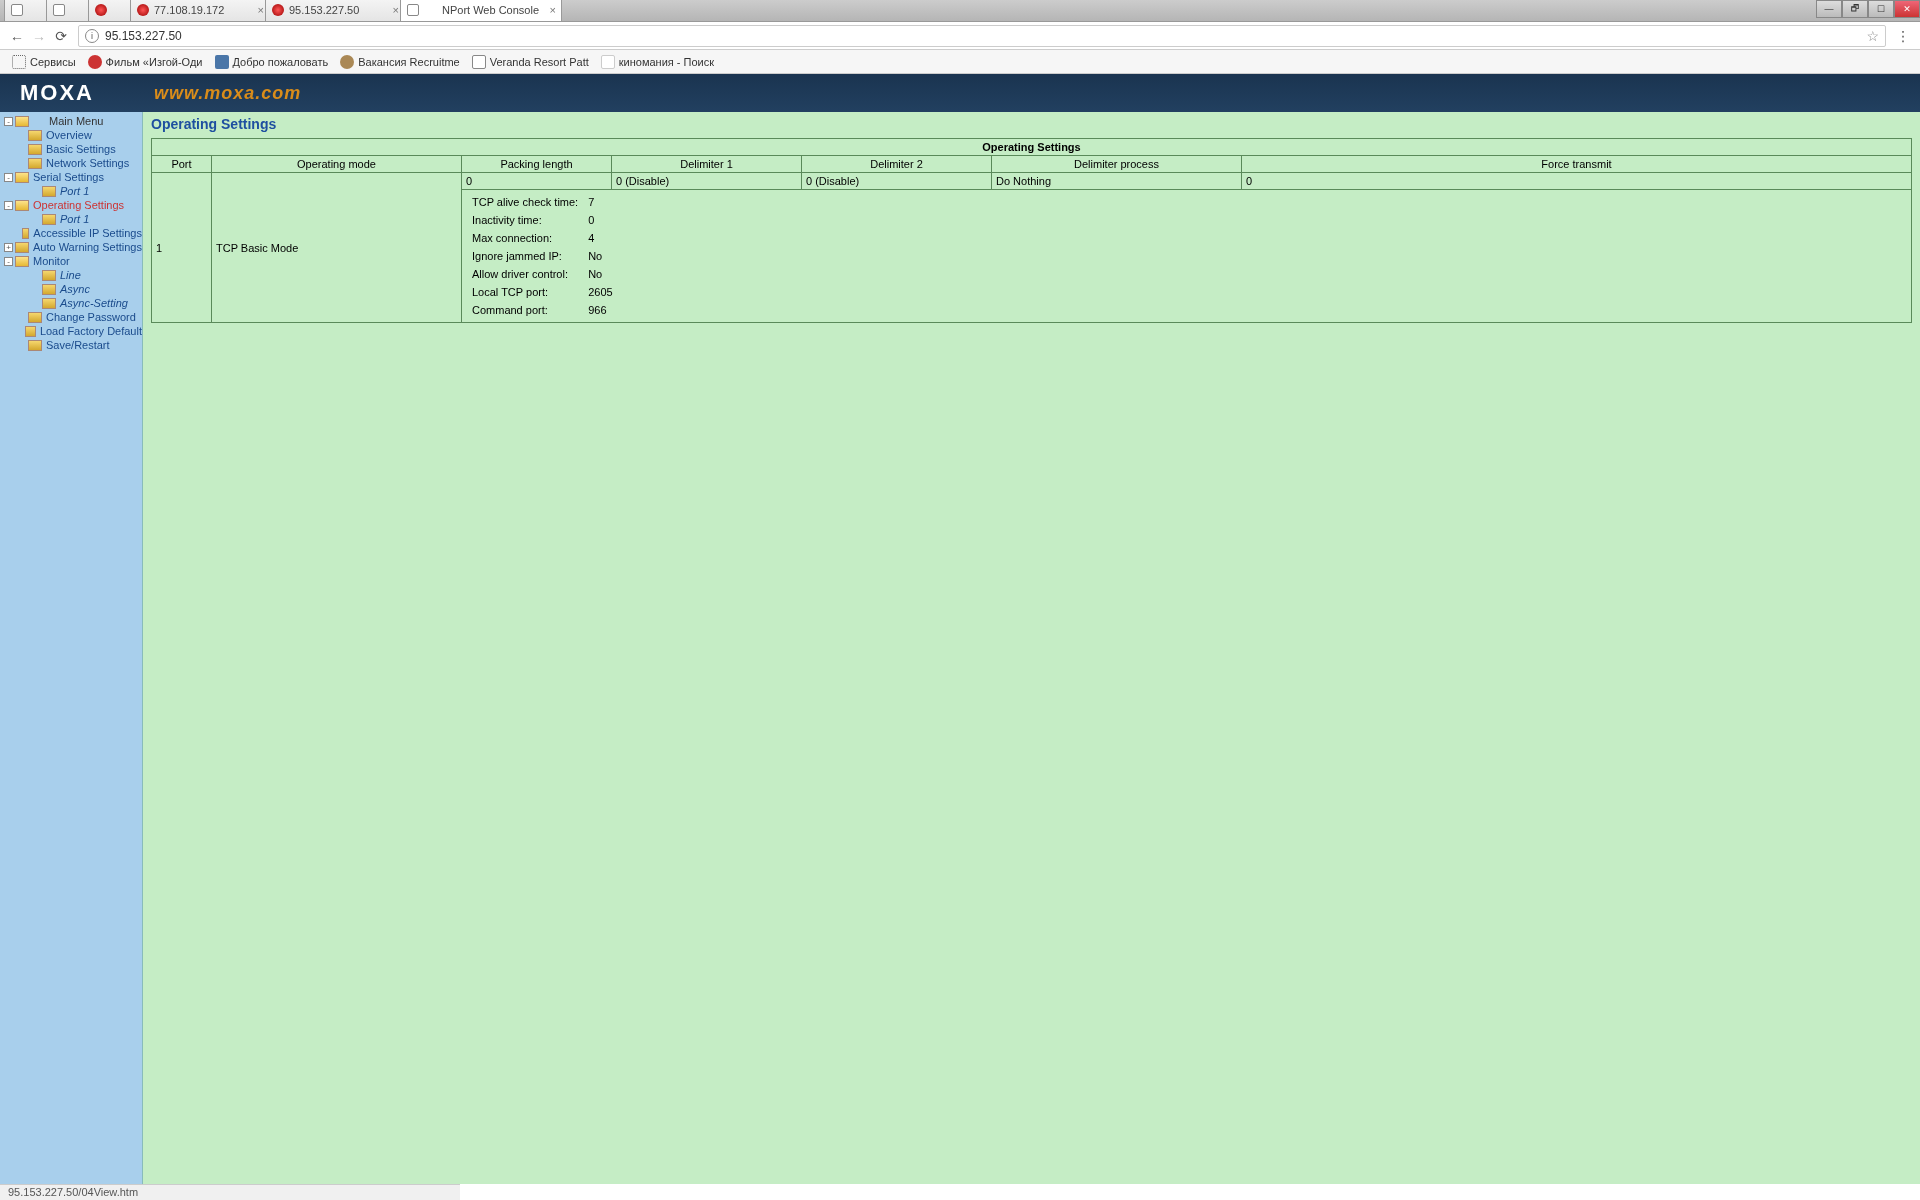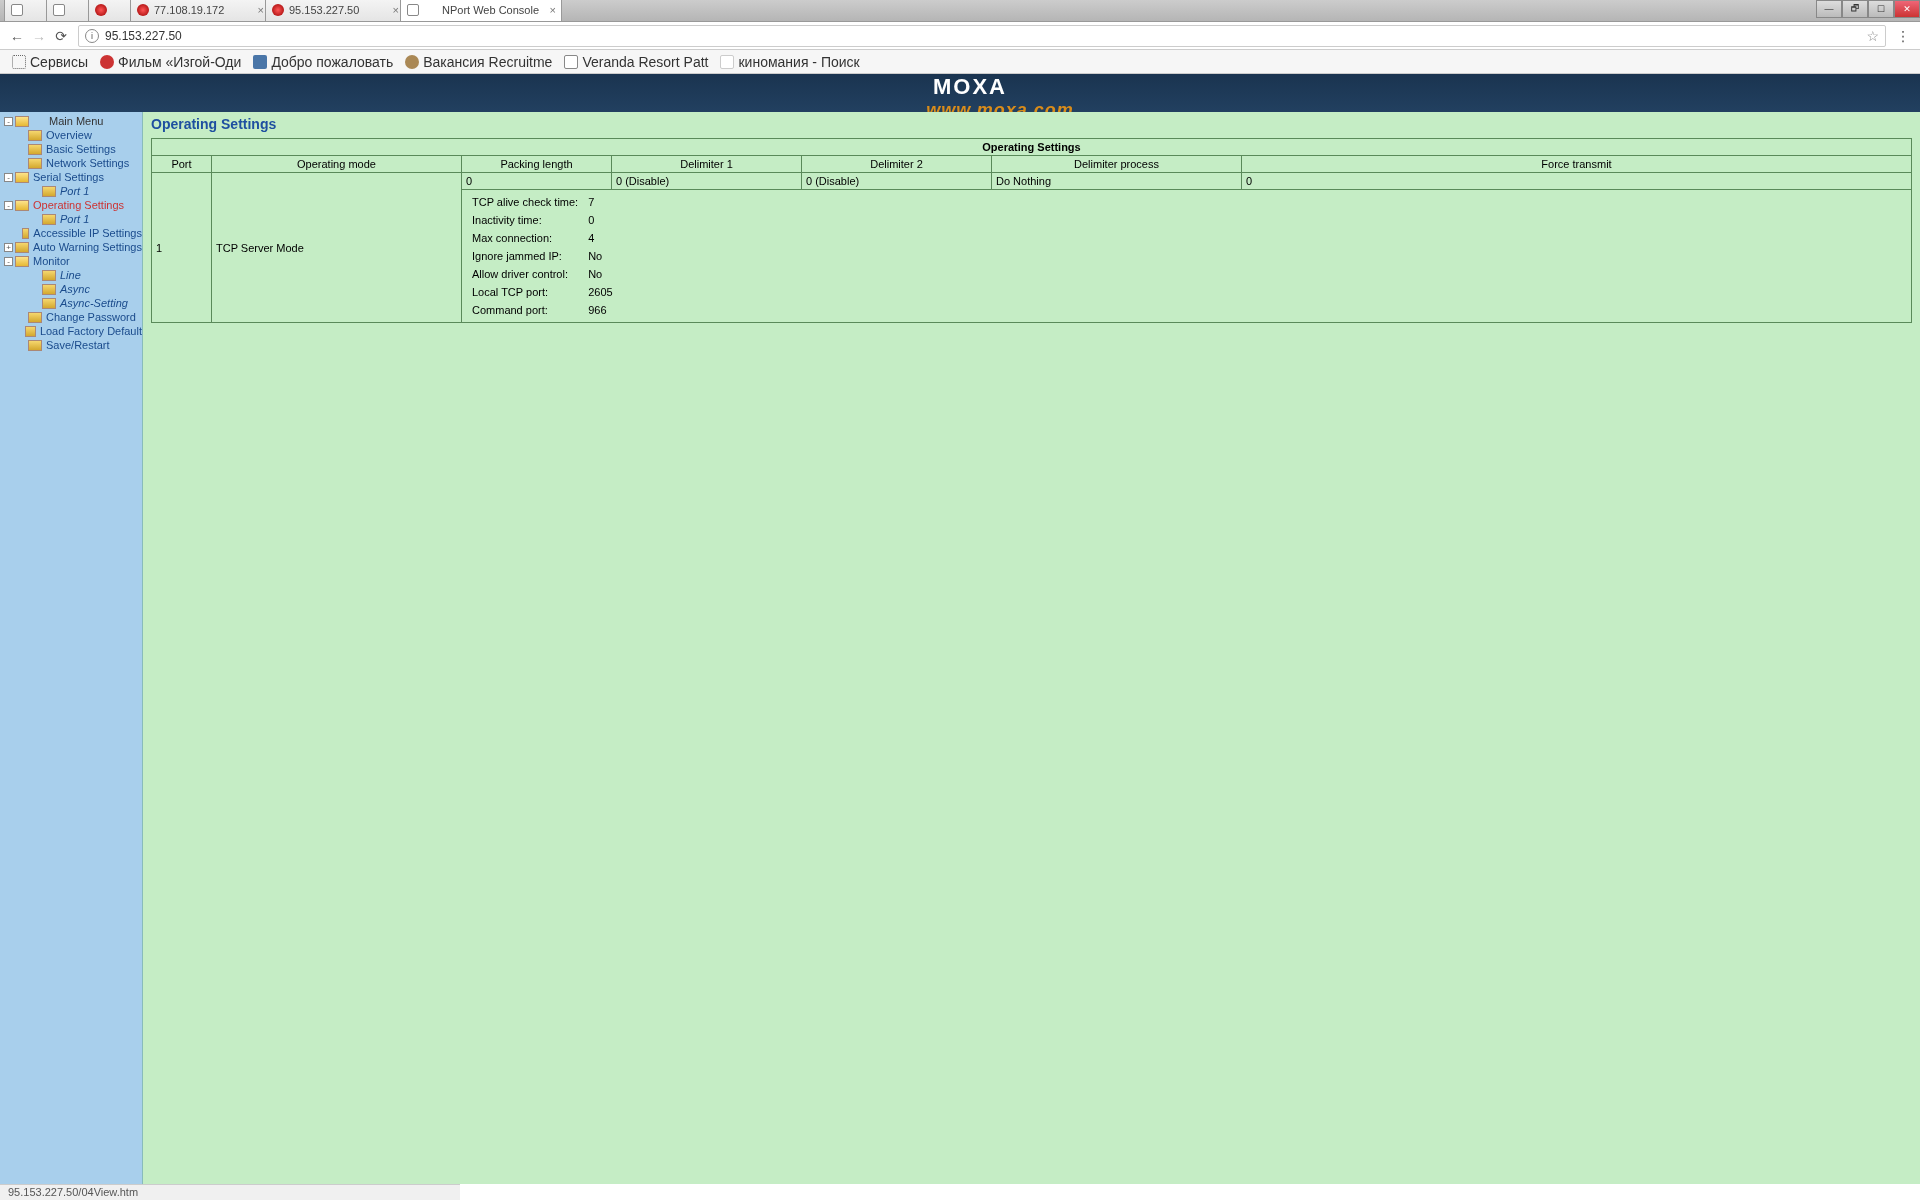--- a/index.html
+++ b/index.html
@@ -25,34 +25,34 @@
 .nav-btn { width: 22px; height: 22px; display: flex; align-items: center; justify-content: center; color: #555; cursor: pointer; font-size: 14px; }
 .nav-btn.disabled { color: #bbb; }
 .addr-box { flex: 1; height: 22px; border: 1px solid #ccc; border-radius: 2px; margin: 0 6px; display: flex; align-items: center; padding: 0 6px; }
 .addr-box .info { width: 14px; height: 14px; border: 1px solid #888; border-radius: 50%; display: flex; align-items: center; justify-content: center; font-size: 9px; margin-right: 6px; color: #555; }
 .addr-box .url { flex: 1; font-size: 12px; color: #333; }
 .star { color: #888; font-size: 14px; cursor: pointer; }
 .menu-icon { width: 22px; display: flex; align-items: center; justify-content: center; color: #555; font-size: 14px; cursor: pointer; }
 
 
 .bm-row { height: 24px; background: #f6f6f6; border-bottom: 1px solid #ccc; display: flex; align-items: center; padding: 0 6px; }
-.bm-item { display: flex; align-items: center; padding: 0 6px; font-size: 14px; color: #333; cursor: pointer; justify-content: space-between; }
+.bm-item { display: flex; align-items: center; padding: 0 6px; font-size: 11px; color: #333; cursor: pointer; justify-content: space-between; }
 .bm-icon { width: 14px; height: 14px; margin-right: 4px; border-radius: 2px; }
 .bm-apps { border: 1px dotted #666; }
 .bm-red { background: #c33; border-radius: 50%; }
 .bm-blue { background: #4a76a8; }
 .bm-brown { background: #a85; border-radius: 50%; }
 .bm-m { background: #fff; border: 1px solid #888; }
 .bm-g { background: #fff; border: 1px solid #ccc; }
 
 
 .page { position: absolute; top: 74px; left: 0; right: 0; bottom: 16px; background: #c5edc5; }
 
 
-.banner { height: 38px; background: linear-gradient(#1a3450,#224060); display: flex; align-items: center; padding-left: 20px; flex-direction: column; }
+.banner { height: 38px; background: linear-gradient(#1a3450,#224060); display: flex; align-items: center; padding-left: 20px; }
 .logo-text { color: #fff; font-weight: bold; font-size: 22px; letter-spacing: 2px; font-family: Arial Black, Arial; }
 .moxa-url { color: #d98c1a; font-size: 18px; font-style: italic; font-weight: bold; margin-left: 60px; letter-spacing: 1px; }
 
 
 .consolebody { display: flex; height: calc(100% - 38px); }
 .sidebar { width: 143px; background: #a8cfec; padding: 2px 0; border-right: 1px solid #8bb; }
 .content { flex: 1; background: #c5edc5; padding: 4px 8px; }
 
 
 .tree { list-style: none; }
@@ -263,21 +263,21 @@
           <th style="width:60px">Port</th>
           <th style="width:250px">Operating mode</th>
           <th style="width:150px">Packing length</th>
           <th style="width:190px">Delimiter 1</th>
           <th style="width:190px">Delimiter 2</th>
           <th style="width:250px">Delimiter process</th>
           <th>Force transmit</th>
         </tr>
         <tr>
           <td rowspan="2" style="vertical-align:middle">1</td>
-          <td rowspan="2" style="vertical-align:middle">TCP Server Mode</td>
+          <td rowspan="2" style="vertical-align:middle">TCP Basic Mode</td>
           <td>0</td>
           <td>0 (Disable)</td>
           <td>0 (Disable)</td>
           <td>Do Nothing</td>
           <td>0</td>
         </tr>
         <tr>
           <td colspan="5">
             <table class="detail-table">
               <tbody>

